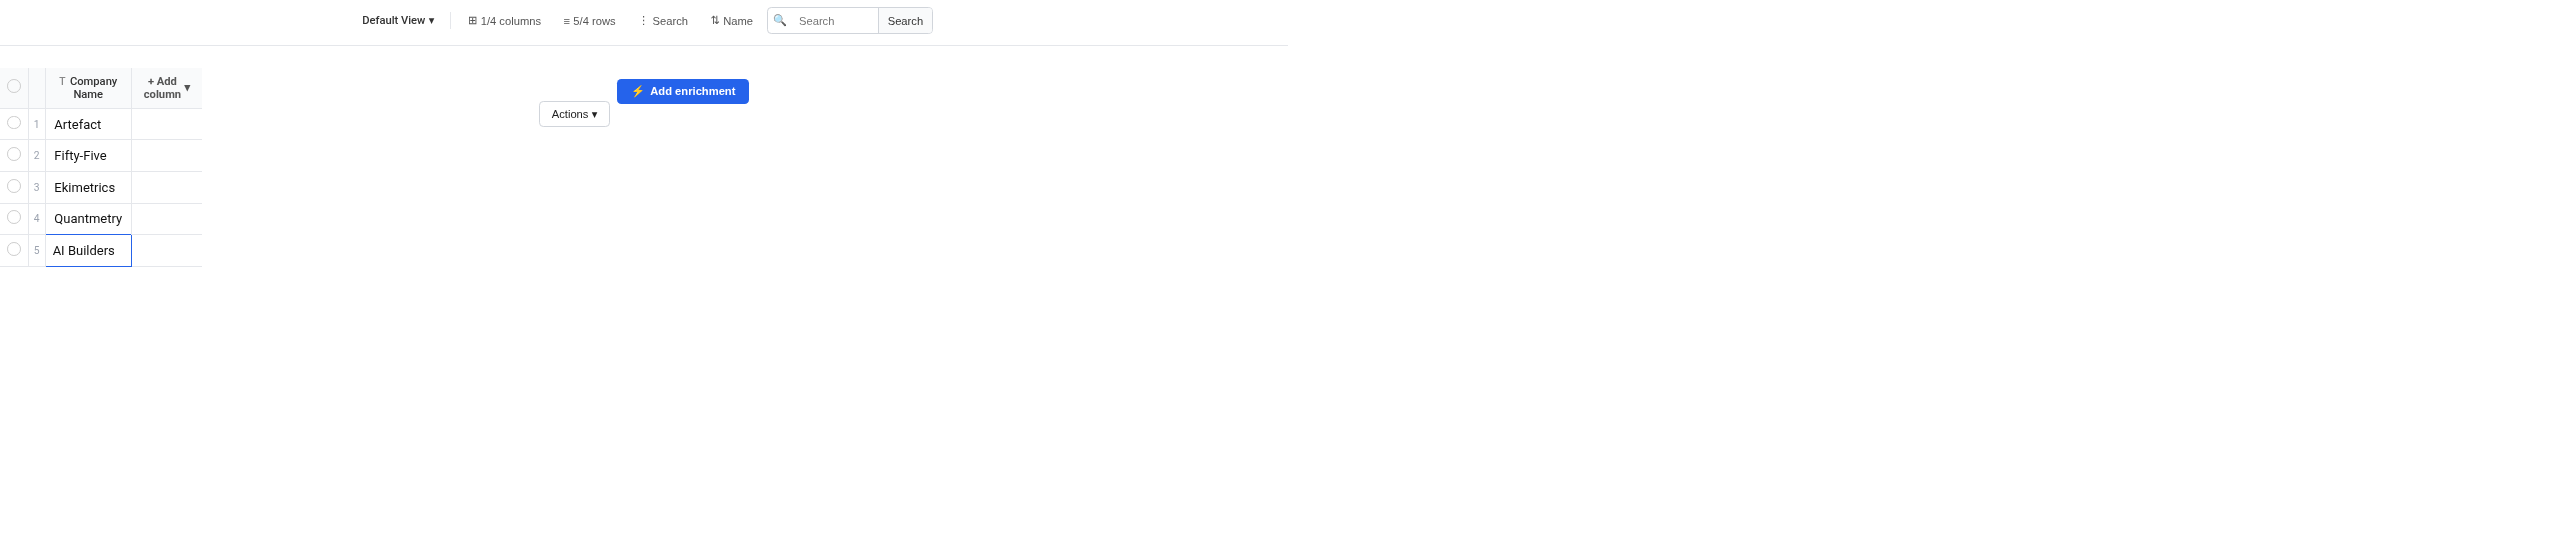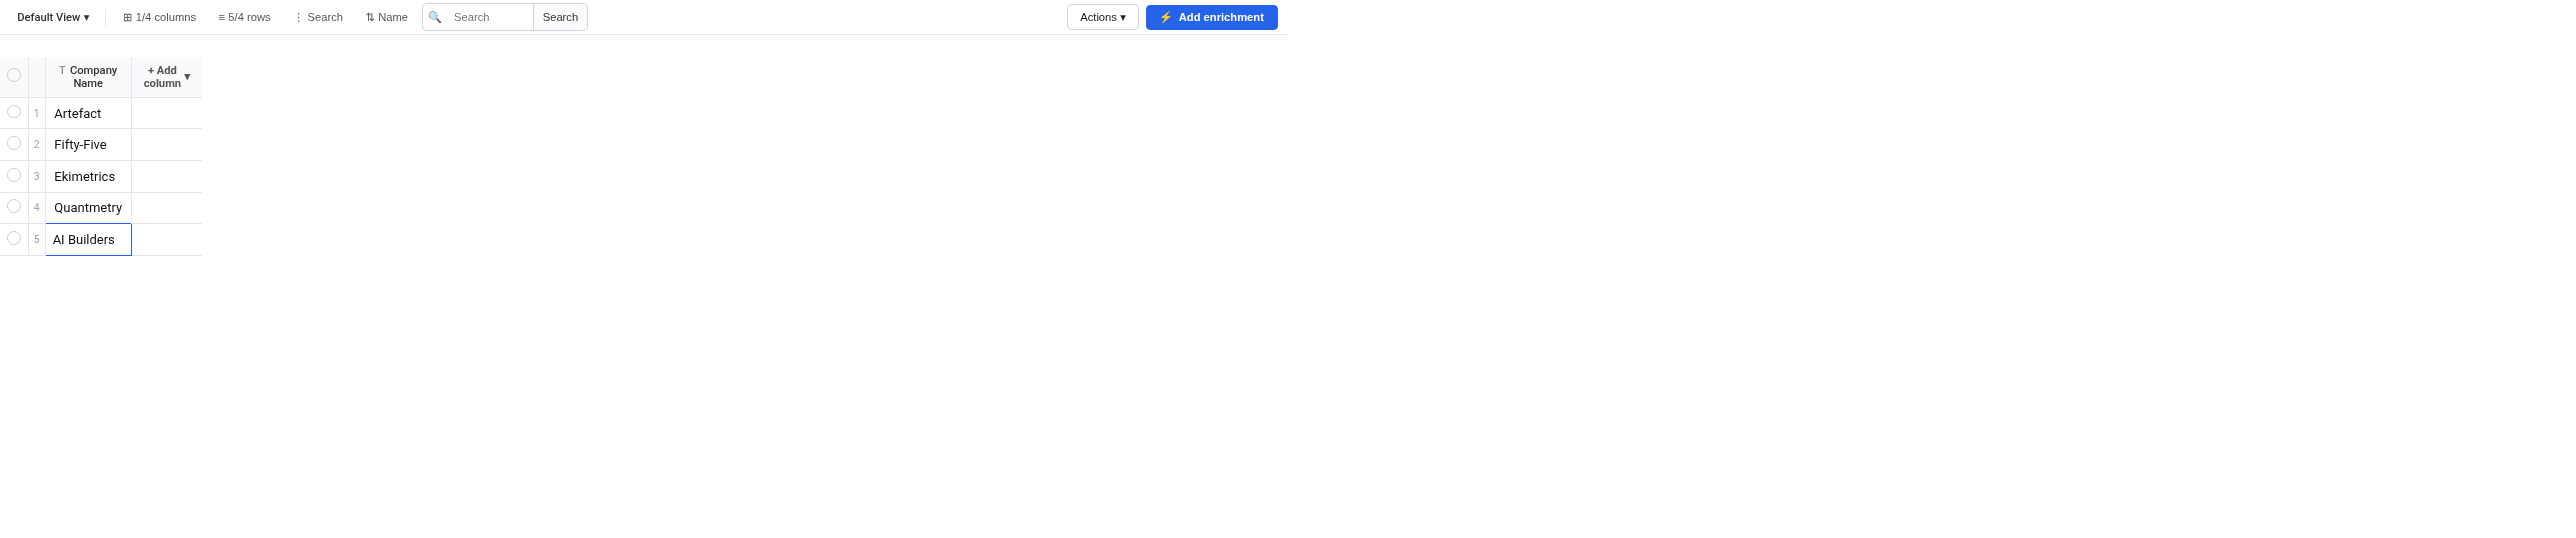--- a/index.html
+++ b/index.html
@@ -18,21 +18,22 @@
       overflow: hidden;
     }
 
     
     .toolbar {
       display: flex;
       align-items: center;
       gap: 21px;
       padding: 6.9px 10.3px;
       border-bottom: 0.9px solid #e5e7eb;
-      height: 35px;
+      height: 46px;
+      flex-direction: column;
     }
 
     .toolbar-left {
       display: flex;
       align-items: center;
       gap: 5.2px;
       flex: 1;
     }
 
     .toolbar-right {
@@ -108,20 +109,21 @@
       align-items: center;
       gap: 3.4px;
       padding: 5.2px 12px;
       border: 0.9px solid #d1d5db;
       border-radius: 4.3px;
       background: #fff;
       cursor: pointer;
       font-size: 11.2px;
       font-weight: 500;
       color: #222;
+      margin-top: 46px;
     }
 
     .add-enrichment-btn {
       display: flex;
       align-items: center;
       gap: 5.2px;
       padding: 6px 13.8px;
       border: none;
       border-radius: 4.3px;
       background: #2563eb;

